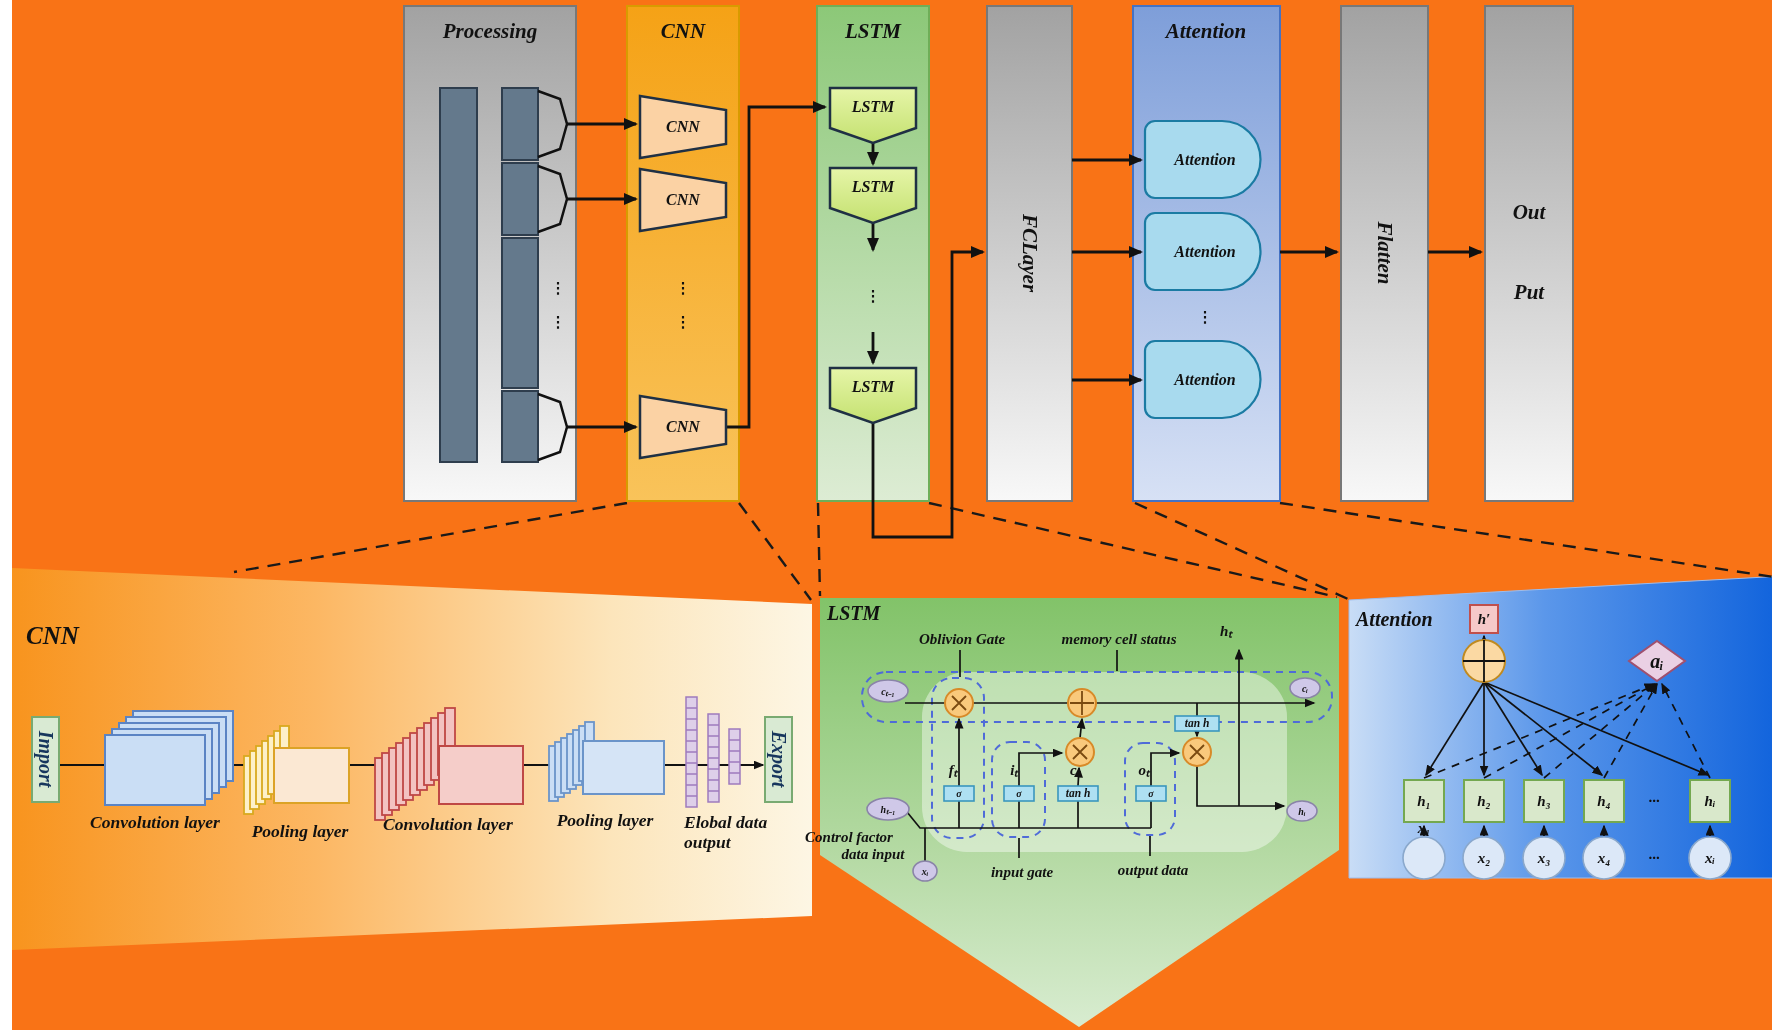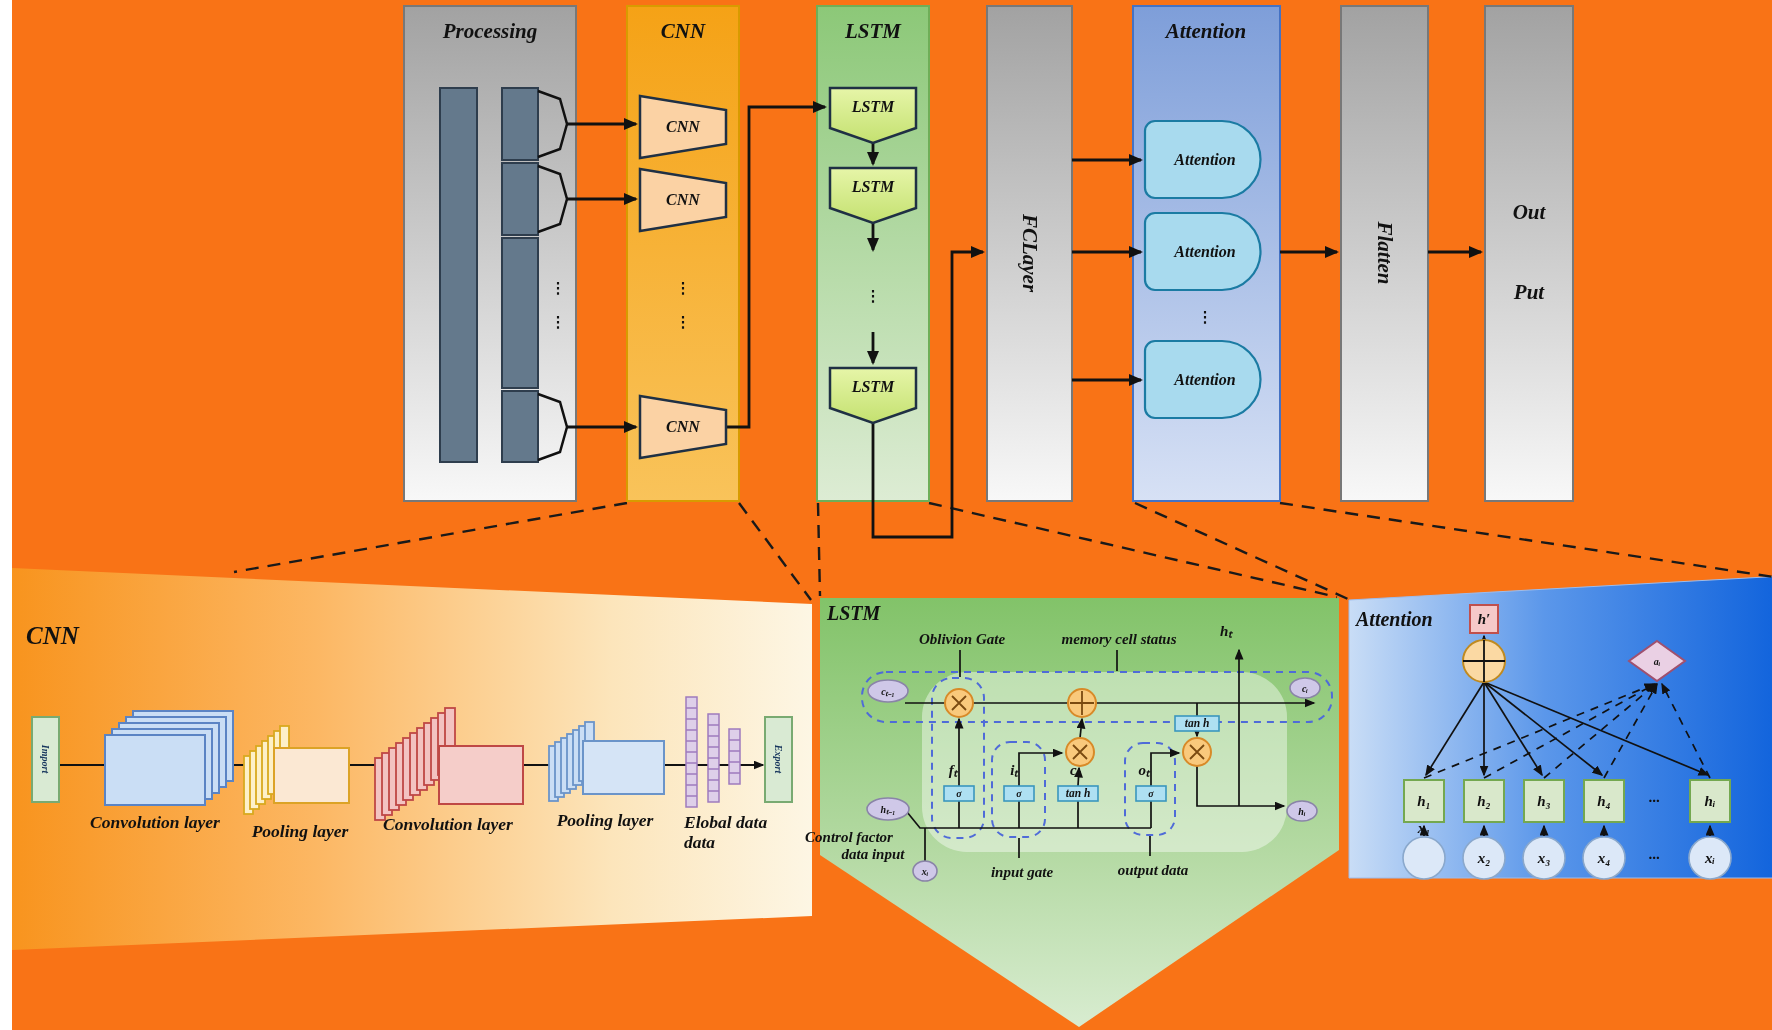--- a/index.html
+++ b/index.html
@@ -4,21 +4,21 @@
 <style>
   html,body{margin:0;padding:0;background:#fff;}
   #canvas{position:relative;width:1772px;height:1030px;background:#f97316;overflow:hidden;
           font-family:"Liberation Serif",serif;margin-left:12px;}
   svg{position:absolute;left:0;top:0;}
   .t{position:absolute;transform:translate(-50%,-50%);font:italic bold 15px "Liberation Serif",serif;
      color:#111;white-space:nowrap;z-index:5;}
   .tl{transform:none;}
   .vert{writing-mode:vertical-rl;}
   .f25{font-size:25px}.f21{font-size:21px}.f20{font-size:20px}.f17{font-size:17.5px}
-  .f16{font-size:16px}.f15{font-size:15px}.f14{font-size:10px}.f13{font-size:10px}.f11{font-size:11.5px}
+  .f16{font-size:16px}.f15{font-size:15px}.f14{font-size:20px}.f13{font-size:10px}.f11{font-size:11.5px}
   .navy{color:#17365d;}
   .dots{font-style:normal;font-weight:bold;font-size:15px;}
 </style>
 </head>
 <body>
 
 <div id="canvas">
 
 <svg width="1772" height="1030" viewBox="0 0 1772 1030">
   <defs>
@@ -323,21 +323,21 @@
 <span class="t dots" style="left:1193px;top:317px">⋮</span>
 
 <span class="t tl f25" style="left:14px;top:622px">CNN</span>
 <span class="t f14 vert navy" style="left:33px;top:759px">Import</span>
 <span class="t f14 vert navy" style="left:766px;top:759px">Export</span>
 <span class="t f17" style="left:143px;top:822px">Convolution layer</span>
 <span class="t f17" style="left:288px;top:831px">Pooling layer</span>
 <span class="t f17" style="left:436px;top:824px">Convolution layer</span>
 <span class="t f17" style="left:593px;top:820px">Pooling layer</span>
 <span class="t tl f17" style="left:672px;top:812px">Elobal data</span>
-<span class="t tl f17" style="left:672px;top:832px">data</span>
+<span class="t tl f17" style="left:672px;top:832px">output</span>
 
 <span class="t tl f20" style="left:815px;top:602px">LSTM</span>
 <span class="t f15" style="left:950px;top:639px">Oblivion Gate</span>
 <span class="t f15" style="left:1107px;top:639px">memory cell status</span>
 <span class="t f15" style="left:1214px;top:630px">hₜ</span>
 <span class="t f13" style="left:876px;top:691px">cₜ₋₁</span>
 <span class="t f13" style="left:876px;top:809px">hₜ₋₁</span>
 <span class="t f13" style="left:913px;top:871px">xᵢ</span>
 <span class="t f13" style="left:1293px;top:688px">cᵢ</span>
 <span class="t f13" style="left:1290px;top:811px">hᵢ</span>

